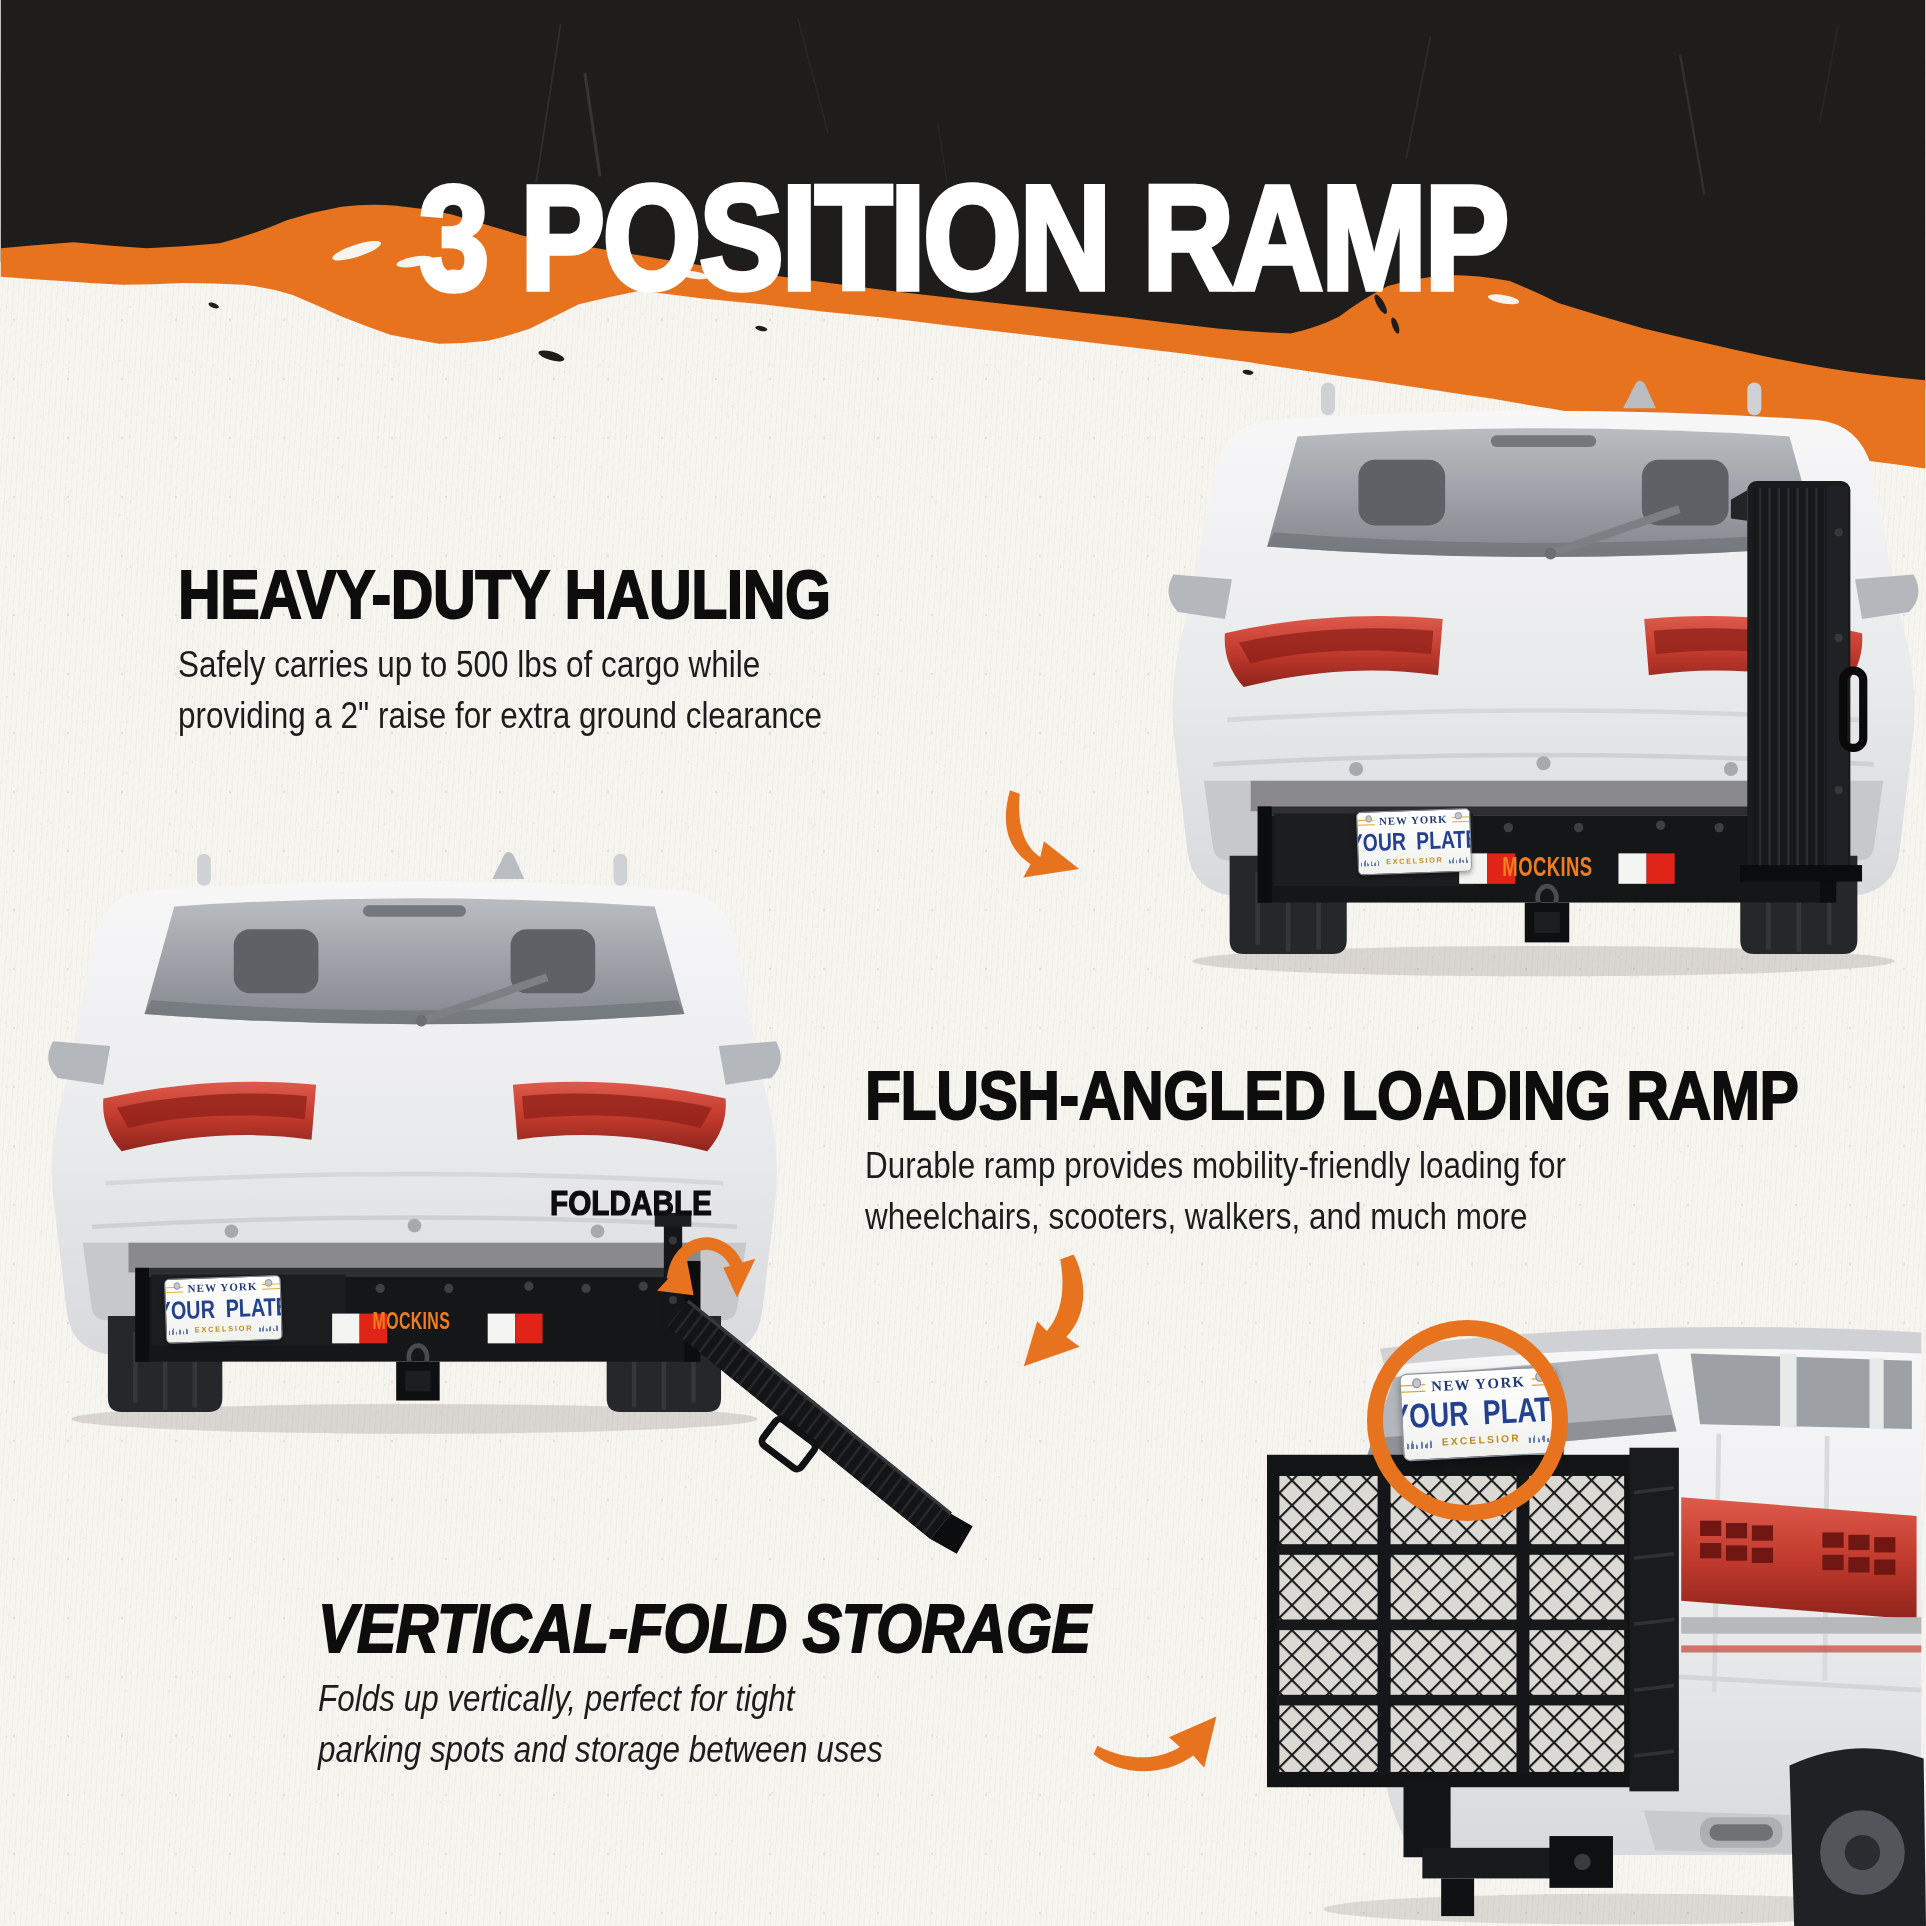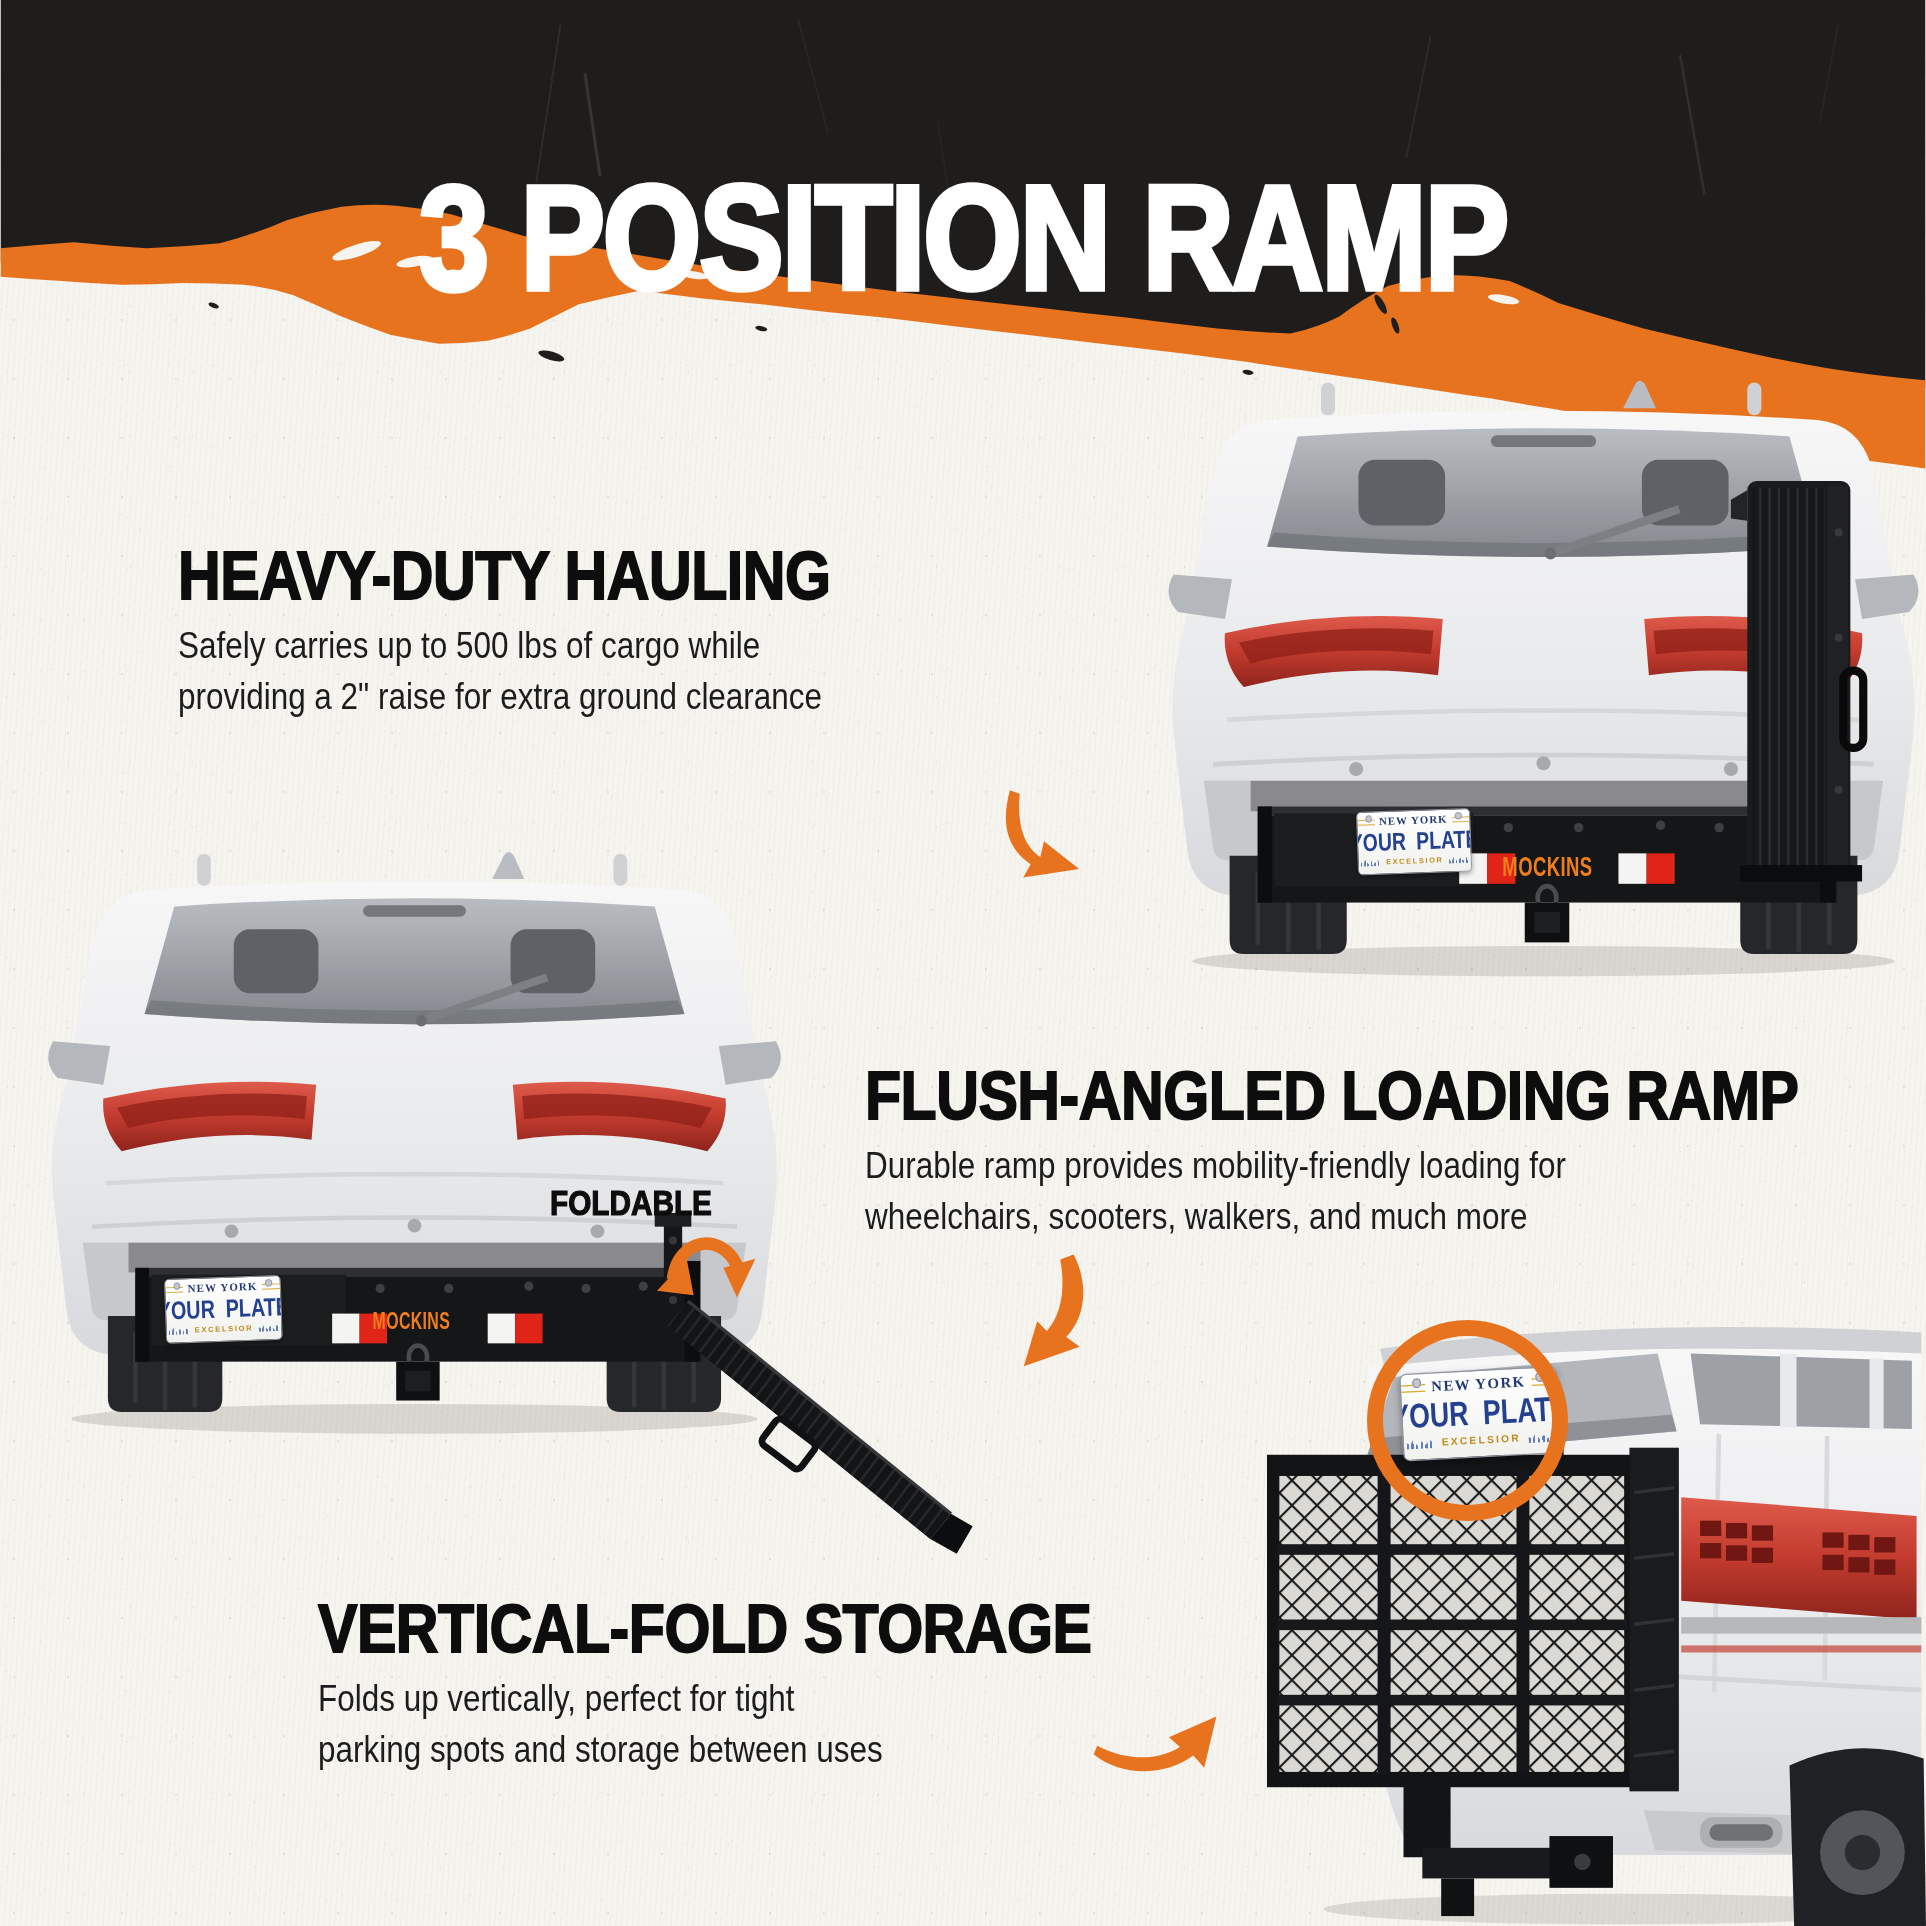--- a/index.html
+++ b/index.html
@@ -29,23 +29,23 @@
   .sec{z-index:6;}
   .sec-heading{
     font-size:68px;font-weight:700;color:#0d0d0d;line-height:1;
     -webkit-text-stroke:1.8px #0d0d0d;letter-spacing:-0.6px;
     transform:scaleX(.87);transform-origin:left top;white-space:nowrap;
   }
   .sec-body{
     margin-top:11px;font-size:37px;line-height:51px;color:#1c1c1c;
     white-space:pre-line;transform:scaleX(.85);transform-origin:left top;
   }
-  #sec1{left:178px;top:541px;}
+  #sec1{left:178px;top:560px;}
   #sec2{left:865px;top:1061px;}
-  #sec3{left:318px;top:1594px;}
+  #sec3{left:318px;top:1594px;font-style:italic;}
   #foldable-label{
     left:550px;top:1183px;z-index:6;font-size:35px;font-weight:700;color:#0d0d0d;
     -webkit-text-stroke:1.2px #0d0d0d;transform:scaleX(.85);transform-origin:left top;
   }
   
   .car{z-index:3;}
   #car1{left:1157px;top:368px;width:773px;height:610px;}
   #car2{left:37px;top:840px;width:938px;height:715px;}
   #car3{left:1267px;top:1304px;width:659px;height:624px;}
   

